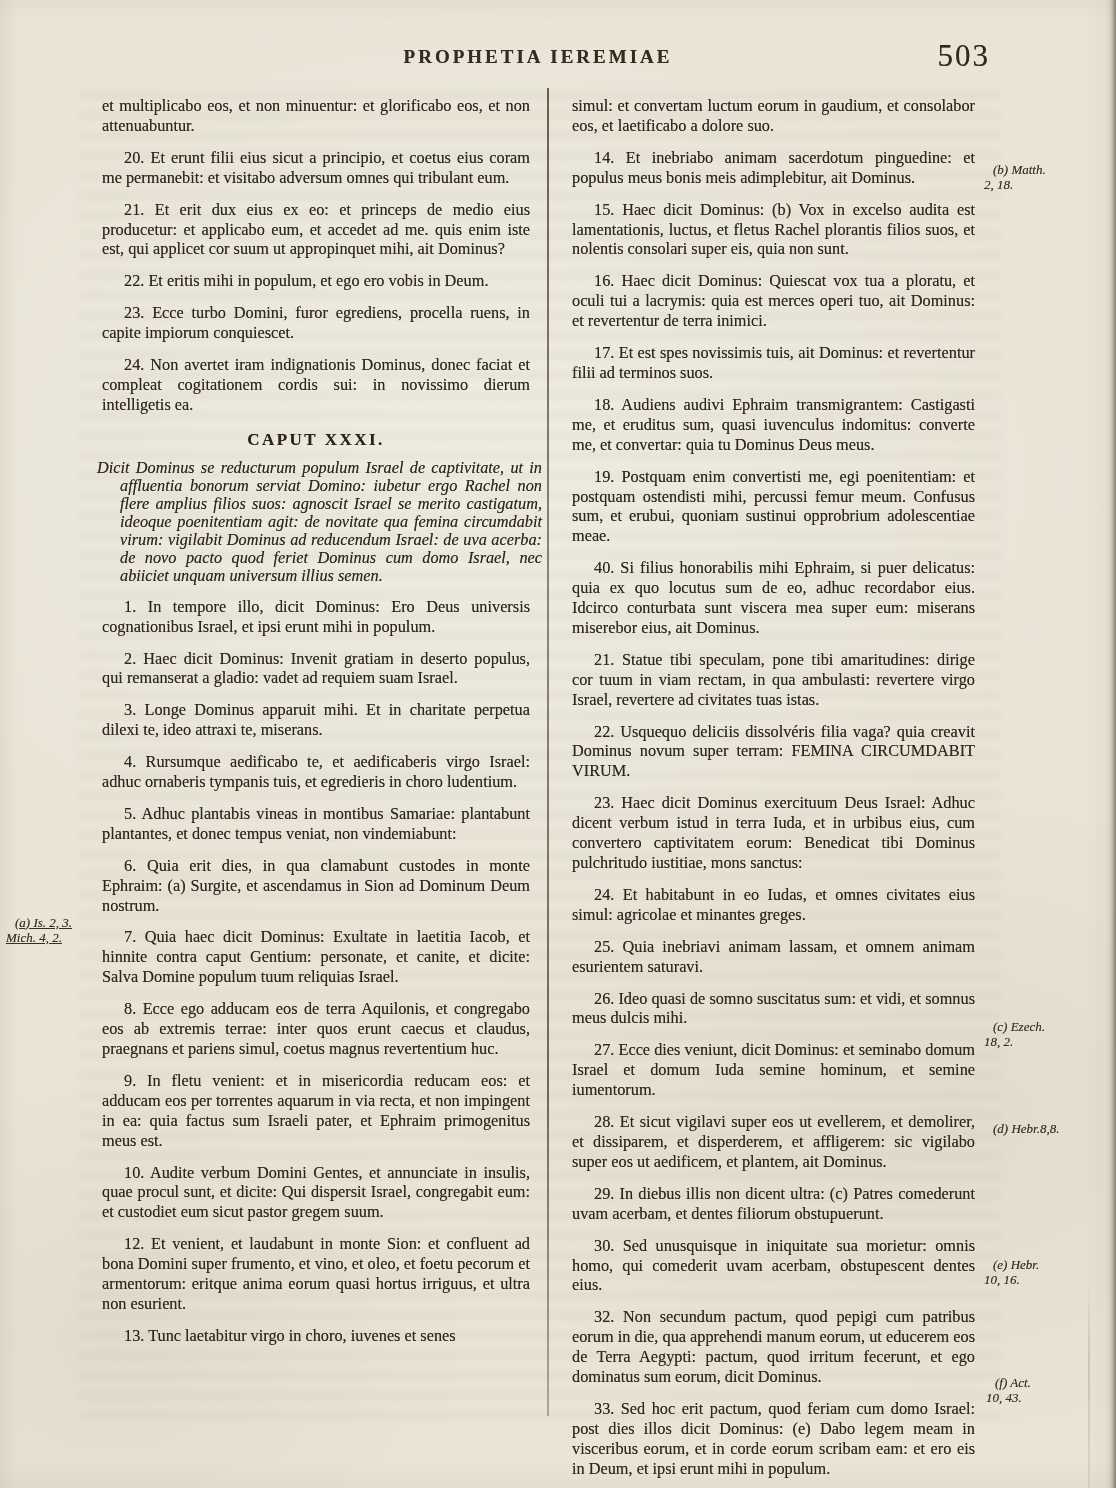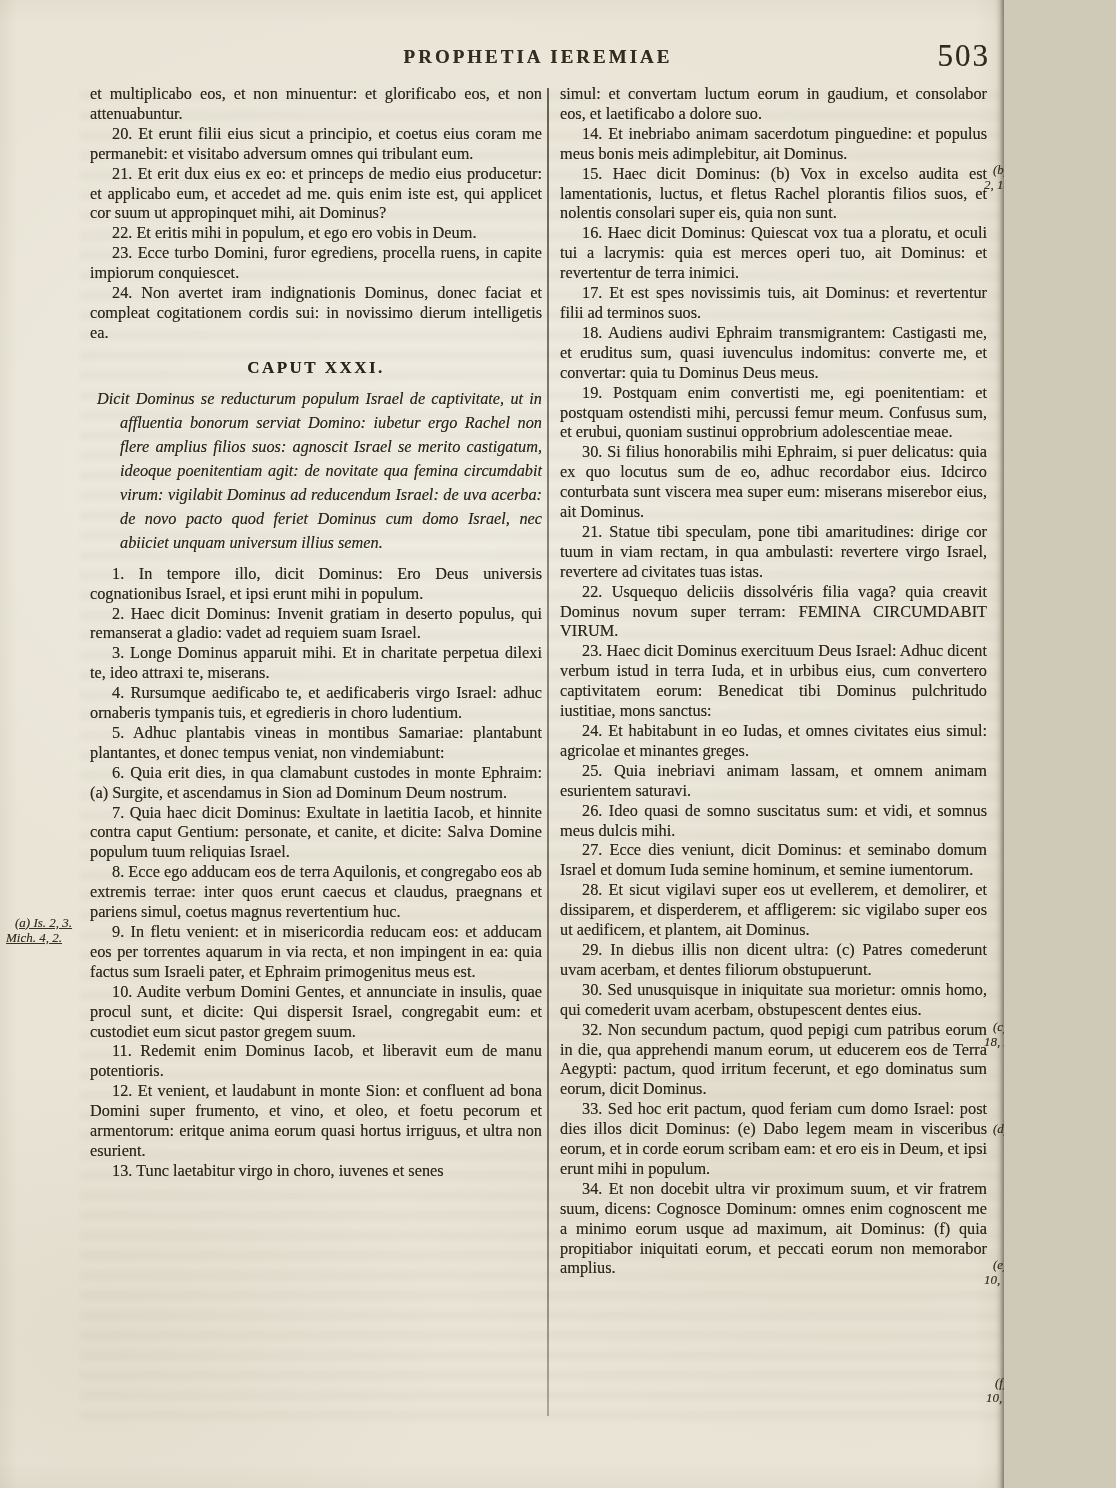--- a/index.html
+++ b/index.html
@@ -2,21 +2,21 @@
 <html lang="la"><head>
 <meta charset="utf-8">
 <style>
   html,body{margin:0;padding:0;}
   body{
     width:1116px;height:1488px;
     font-family:"Liberation Serif","DejaVu Serif",serif;
     background:#cfc9b8;
   }
   .page{
-    position:relative;width:1004px;height:1488px;overflow:hidden;
+    position:relative;width:1116px;height:1488px;overflow:hidden;
     background:
       radial-gradient(ellipse 900px 700px at 42% 32%, rgba(255,255,255,0.30), rgba(255,255,255,0) 70%),
       radial-gradient(ellipse 700px 500px at 85% 75%, rgba(180,168,140,0.14), rgba(180,168,140,0) 70%),
       radial-gradient(ellipse 500px 400px at 10% 90%, rgba(170,160,130,0.12), rgba(170,160,130,0) 70%),
       linear-gradient(90deg, rgba(140,128,100,0.10) 0px, rgba(140,128,100,0) 18px),
       linear-gradient(270deg, rgba(90,80,60,0.22) 0px, rgba(140,128,100,0.06) 10px, rgba(140,128,100,0) 30px),
       linear-gradient(0deg, rgba(150,140,112,0.08) 0px, rgba(150,140,112,0) 26px),
       linear-gradient(180deg, rgba(150,140,112,0.07) 0px, rgba(150,140,112,0) 22px),
       #e9e4d6;
     color:#2c261c;
@@ -45,33 +45,33 @@
     background:linear-gradient(180deg, rgba(60,52,38,0.75), rgba(60,52,38,0.55) 40%, rgba(60,52,38,0.7) 75%, rgba(60,52,38,0.35));
   }
   .col{
     position:absolute;top:84px;
     font-size:16.3px;line-height:19.9px;
     text-align:justify;
     text-shadow:0 0 0.45px rgba(44,38,28,0.55);
   }
   .col.left{left:90px;width:452px;}
   .col.right{left:560px;width:427px;}
-  .para{margin:0;text-indent:22px;}
+  .para{margin:12px;text-indent:22px;}
   .para.no-indent{text-indent:0;}
   .caput{
     margin:15px 0 9px 0;
     text-align:center;text-indent:0;
     font-size:17px;font-weight:bold;letter-spacing:2.5px;
     color:#29231a;
   }
   .summary{
     margin:0 0 9px 0;
     font-style:italic;
     padding-left:30px;text-indent:-23px;
-    line-height:24px;
+    line-height:18px;
   }
   .mnote{
     position:absolute;
     font-size:13px;line-height:14.5px;
     font-style:italic;color:#37301f;
     text-shadow:0 0 0.4px rgba(50,42,30,0.5);
     white-space:nowrap;
   }
   .mnote .l1{text-indent:9px;}
   .note-a{left:6px;top:916px;width:80px;text-decoration:underline;}
@@ -123,37 +123,36 @@
     <p class="para">1. In tempore illo, dicit Dominus: Ero Deus universis cognationibus Israel, et ipsi erunt mihi in populum.</p>
         <p class="para">2. Haec dicit Dominus: Invenit gratiam in deserto populus, qui remanserat a gladio: vadet ad requiem suam Israel.</p>
         <p class="para">3. Longe Dominus apparuit mihi. Et in charitate perpetua dilexi te, ideo attraxi te, miserans.</p>
         <p class="para">4. Rursumque aedificabo te, et aedificaberis virgo Israel: adhuc ornaberis tympanis tuis, et egredieris in choro ludentium.</p>
         <p class="para">5. Adhuc plantabis vineas in montibus Samariae: plantabunt plantantes, et donec tempus veniat, non vindemiabunt:</p>
         <p class="para">6. Quia erit dies, in qua clamabunt custodes in monte Ephraim: (a) Surgite, et ascendamus in Sion ad Dominum Deum nostrum.</p>
         <p class="para">7. Quia haec dicit Dominus: Exultate in laetitia Iacob, et hinnite contra caput Gentium: personate, et canite, et dicite: Salva Domine populum tuum reliquias Israel.</p>
         <p class="para">8. Ecce ego adducam eos de terra Aquilonis, et congregabo eos ab extremis terrae: inter quos erunt caecus et claudus, praegnans et pariens simul, coetus magnus revertentium huc.</p>
         <p class="para">9. In fletu venient: et in misericordia reducam eos: et adducam eos per torrentes aquarum in via recta, et non impingent in ea: quia factus sum Israeli pater, et Ephraim primogenitus meus est.</p>
         <p class="para">10. Audite verbum Domini Gentes, et annunciate in insulis, quae procul sunt, et dicite: Qui dispersit Israel, congregabit eum: et custodiet eum sicut pastor gregem suum.</p>
-        <p class="para">11. Redemit enim Dominus Iacob, et liberavit eum de manu potentioris.</p>
         <p class="para">12. Et venient, et laudabunt in monte Sion: et confluent ad bona Domini super frumento, et vino, et oleo, et foetu pecorum et armentorum: eritque anima eorum quasi hortus irriguus, et ultra non esurient.</p>
         <p class="para">13. Tunc laetabitur virgo in choro, iuvenes et senes</p>
       </div>
   </div>
 
   <div class="col right">
     <div>
 
     <p class="para no-indent">simul: et convertam luctum eorum in gaudium, et consolabor eos, et laetificabo a dolore suo.</p>
         <p class="para">14. Et inebriabo animam sacerdotum pinguedine: et populus meus bonis meis adimplebitur, ait Dominus.</p>
         <p class="para">15. Haec dicit Dominus: (b) Vox in excelso audita est lamentationis, luctus, et fletus Rachel plorantis filios suos, et nolentis consolari super eis, quia non sunt.</p>
         <p class="para">16. Haec dicit Dominus: Quiescat vox tua a ploratu, et oculi tui a lacrymis: quia est merces operi tuo, ait Dominus: et revertentur de terra inimici.</p>
         <p class="para">17. Et est spes novissimis tuis, ait Dominus: et revertentur filii ad terminos suos.</p>
         <p class="para">18. Audiens audivi Ephraim transmigrantem: Castigasti me, et eruditus sum, quasi iuvenculus indomitus: converte me, et convertar: quia tu Dominus Deus meus.</p>
         <p class="para">19. Postquam enim convertisti me, egi poenitentiam: et postquam ostendisti mihi, percussi femur meum. Confusus sum, et erubui, quoniam sustinui opprobrium adolescentiae meae.</p>
-        <p class="para">30. Si filius honorabilis mihi Ephraim, si puer delicatus: quia ex quo locutus sum de eo, adhuc recordabor eius. Idcirco conturbata sunt viscera mea super eum: miserans miserebor eius, ait Dominus.</p>
+        <p class="para">40. Si filius honorabilis mihi Ephraim, si puer delicatus: quia ex quo locutus sum de eo, adhuc recordabor eius. Idcirco conturbata sunt viscera mea super eum: miserans miserebor eius, ait Dominus.</p>
         <p class="para">21. Statue tibi speculam, pone tibi amaritudines: dirige cor tuum in viam rectam, in qua ambulasti: revertere virgo Israel, revertere ad civitates tuas istas.</p>
         <p class="para">22. Usquequo deliciis dissolvéris filia vaga? quia creavit Dominus novum super terram: FEMINA CIRCUMDABIT VIRUM.</p>
         <p class="para">23. Haec dicit Dominus exercituum Deus Israel: Adhuc dicent verbum istud in terra Iuda, et in urbibus eius, cum convertero captivitatem eorum: Benedicat tibi Dominus pulchritudo iustitiae, mons sanctus:</p>
         <p class="para">24. Et habitabunt in eo Iudas, et omnes civitates eius simul: agricolae et minantes greges.</p>
         <p class="para">25. Quia inebriavi animam lassam, et omnem animam esurientem saturavi.</p>
         <p class="para">26. Ideo quasi de somno suscitatus sum: et vidi, et somnus meus dulcis mihi.</p>
         <p class="para">27. Ecce dies veniunt, dicit Dominus: et seminabo domum Israel et domum Iuda semine hominum, et semine iumentorum.</p>
         <p class="para">28. Et sicut vigilavi super eos ut evellerem, et demolirer, et dissiparem, et disperderem, et affligerem: sic vigilabo super eos ut aedificem, et plantem, ait Dominus.</p>
         <p class="para">29. In diebus illis non dicent ultra: (c) Patres comederunt uvam acerbam, et dentes filiorum obstupuerunt.</p>
         <p class="para">30. Sed unusquisque in iniquitate sua morietur: omnis homo, qui comederit uvam acerbam, obstupescent dentes eius.</p>

